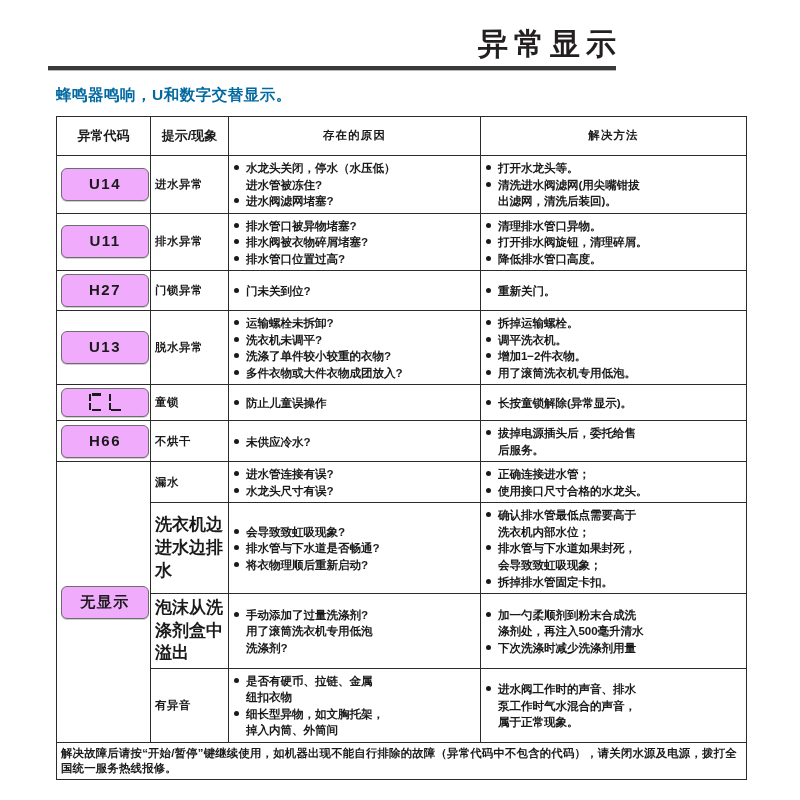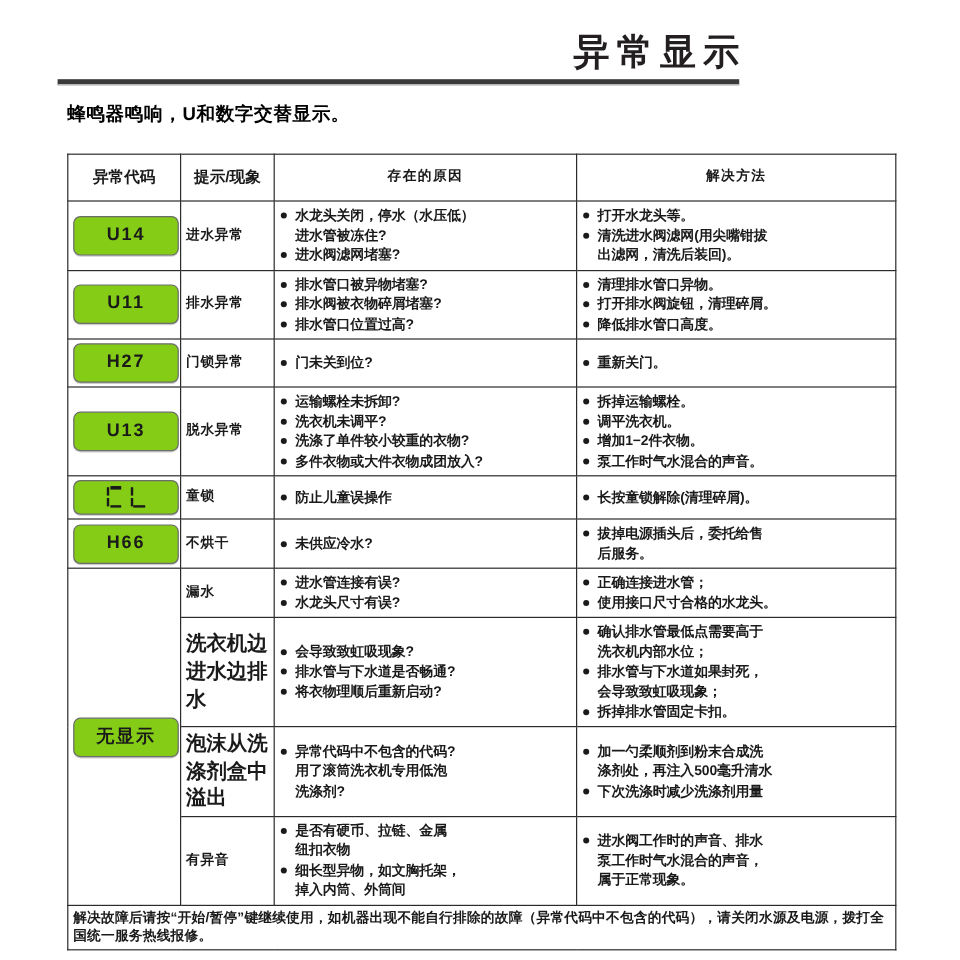--- a/index.html
+++ b/index.html
@@ -29,25 +29,25 @@
     margin:6px 44px 0 48px;
     height:4px;
     background:#3a3a3a;
     border-bottom:1px solid #b8b8b8;
   }
   .subtitle{
     margin:14px 0 6px 56px;
     font-size:15.5px;
     font-weight:bold;
     letter-spacing:.5px;
-    color:#000000;
-  }
-
-  
-  .tablewrap{position:absolute;left:56px;top:116px;width:690px;margin-top:12px;}
+    color:#0369a1;
+  }
+
+  
+  .tablewrap{position:absolute;left:56px;top:116px;width:690px;}
   table.fault{
     border-collapse:collapse;
     width:690px;
     table-layout:fixed;
   }
   table.fault td,table.fault th{
     border:1px solid #2b2b2b;
     vertical-align:middle;
     padding:3px 4px;
     font-size:11.4px;
@@ -97,21 +97,21 @@
   }
   ul.blist li.cont:before{display:none;}
 
   
   .chip{
     display:inline-block;
     min-width:66px;
     padding:5px 10px 6px;
     border:1.4px solid #6d6d6d;
     border-radius:6px;
-    background:#84cc16;
+    background:#f0abfc;
     font-size:15px;
     font-weight:bold;
     letter-spacing:1.5px;
     color:#1a1a1a;
     text-align:center;
     box-shadow:0 1px 0 #cfcfcf;
   }
   .chip.lcd{letter-spacing:2px;padding:3px 10px 4px;}
 
   
@@ -224,21 +224,21 @@
                 <li>洗衣机未调平?</li>
                 <li>洗涤了单件较小较重的衣物?</li>
                 <li>多件衣物或大件衣物成团放入?</li>
               </ul>
             </td>
             <td>
               <ul class="blist">
                 <li>拆掉运输螺栓。</li>
                 <li>调平洗衣机。</li>
                 <li>增加1−2件衣物。</li>
-                <li>泵工作时气水混合的声音。</li>
+                <li>用了滚筒洗衣机专用低泡。</li>
               </ul>
             </td>
           </tr>
           <tr>
             <td class="code-cell"><span class="chip lcd"><span class="segwrap" title="CL">
                   <span class="seg segC">
                     <i class="t"></i>
                     <i class="tl"></i>
                     <i class="bl"></i>
                     <i class="b"></i>
@@ -250,21 +250,21 @@
                   </span>
                 </span></span></td>
             <td class="phen-cell">童锁</td>
             <td>
               <ul class="blist">
                 <li>防止儿童误操作</li>
               </ul>
             </td>
             <td>
               <ul class="blist">
-                <li>长按童锁解除(清理碎屑)。</li>
+                <li>长按童锁解除(异常显示)。</li>
               </ul>
             </td>
           </tr>
           <tr>
             <td class="code-cell"><span class="chip">H66</span></td>
             <td class="phen-cell">不烘干</td>
             <td>
               <ul class="blist">
                 <li>未供应冷水?</li>
               </ul>
@@ -308,21 +308,21 @@
                 <li>排水管与下水道如果封死，</li>
                 <li class="cont">会导致致虹吸现象；</li>
                 <li>拆掉排水管固定卡扣。</li>
               </ul>
             </td>
           </tr>
           <tr>
             <td class="phen-cell narrow">泡沫从洗涤剂盒中溢出</td>
             <td>
               <ul class="blist">
-                <li>异常代码中不包含的代码?</li>
+                <li>手动添加了过量洗涤剂?</li>
                 <li class="cont">用了滚筒洗衣机专用低泡</li>
                 <li class="cont">洗涤剂?</li>
               </ul>
             </td>
             <td>
               <ul class="blist">
                 <li>加一勺柔顺剂到粉末合成洗</li>
                 <li class="cont">涤剂处，再注入500毫升清水</li>
                 <li>下次洗涤时减少洗涤剂用量</li>
               </ul>

